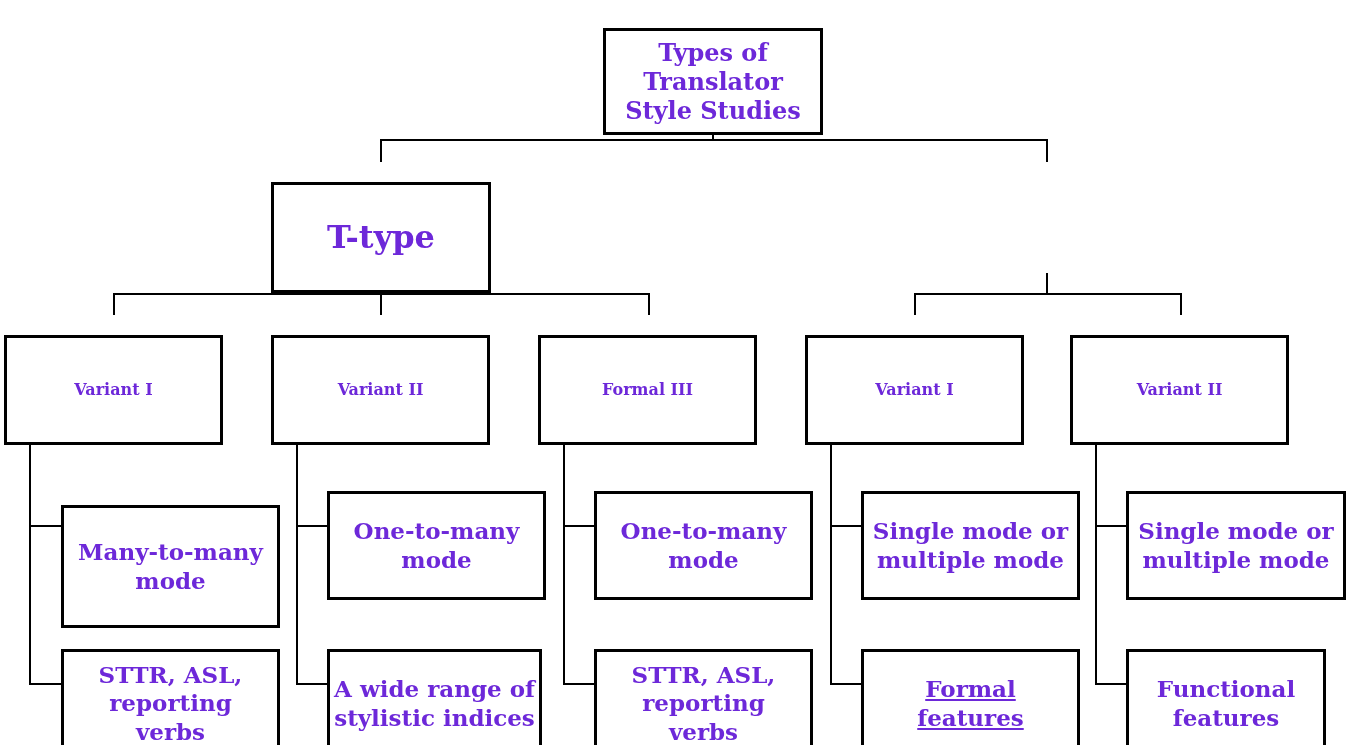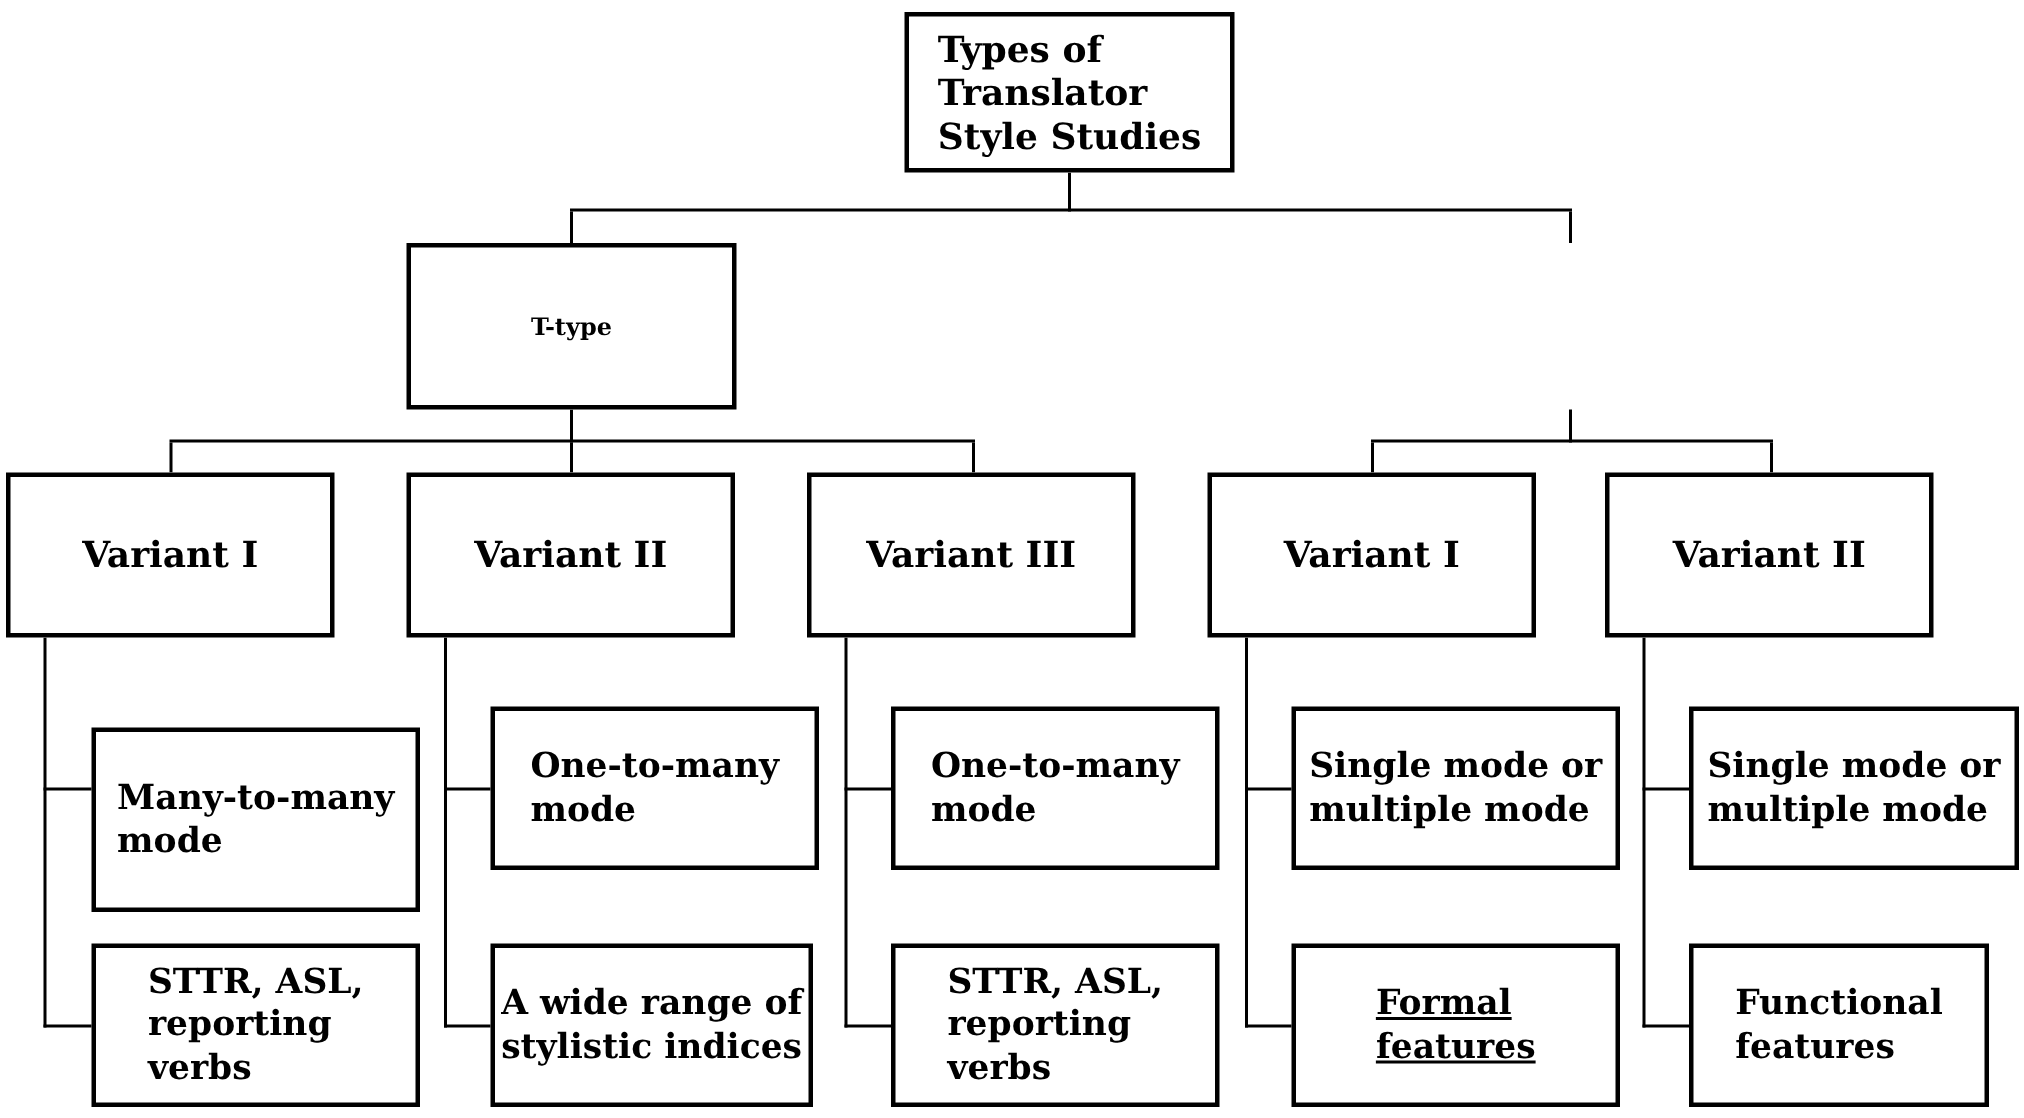--- a/index.html
+++ b/index.html
@@ -16,29 +16,31 @@
     overflow: hidden;
   }
   .node {
     position: absolute;
     box-sizing: border-box;
     background: #ffffff;
     border: 3px solid #000000;
     display: flex;
     align-items: center;
     justify-content: center;
+    text-align: center;
     font-weight: 700;
-    color: #000000;
+    color: #6d28d9;
     white-space: pre-line;
     line-height: 1.22;
     z-index: 2;
+    margin-top: 20px;
   }
   .lvl-root   { font-size: 24px; }
-  .lvl-branch { font-size: 16px; }
-  .lvl-var    { font-size: 24px; }
+  .lvl-branch { font-size: 32px; }
+  .lvl-var    { font-size: 16px; }
   .lvl-leaf   { font-size: 23px; }
   .line {
     position: absolute;
     background: #000000;
     z-index: 1;
   }
 </style>
 </head>
 <body>
 
@@ -46,21 +48,21 @@
 
   <div class="node lvl-root" style="left:603px; top:8px; width:220px; height:107px;">Types of
 Translator
 Style Studies</div>
 
   <div class="node lvl-branch" style="left:271px; top:162px; width:220px; height:111px;">T-type</div>
 
 
   <div class="node lvl-var" style="left:4px; top:315px; width:219px; height:110px;">Variant I</div>
   <div class="node lvl-var" style="left:271px; top:315px; width:219px; height:110px;">Variant II</div>
-  <div class="node lvl-var" style="left:538px; top:315px; width:219px; height:110px;">Variant III</div>
+  <div class="node lvl-var" style="left:538px; top:315px; width:219px; height:110px;">Formal III</div>
   <div class="node lvl-var" style="left:805px; top:315px; width:219px; height:110px;">Variant I</div>
   <div class="node lvl-var" style="left:1070px; top:315px; width:219px; height:110px;">Variant II</div>
 
   <div class="node lvl-leaf" style="left:61px; top:485px; width:219px; height:123px;">Many-to-many
 mode</div>
   <div class="node lvl-leaf" style="left:327px; top:471px; width:219px; height:109px;">One-to-many
 mode</div>
   <div class="node lvl-leaf" style="left:594px; top:471px; width:219px; height:109px;">One-to-many
 mode</div>
   <div class="node lvl-leaf" style="left:861px; top:471px; width:219px; height:109px;">Single mode or

